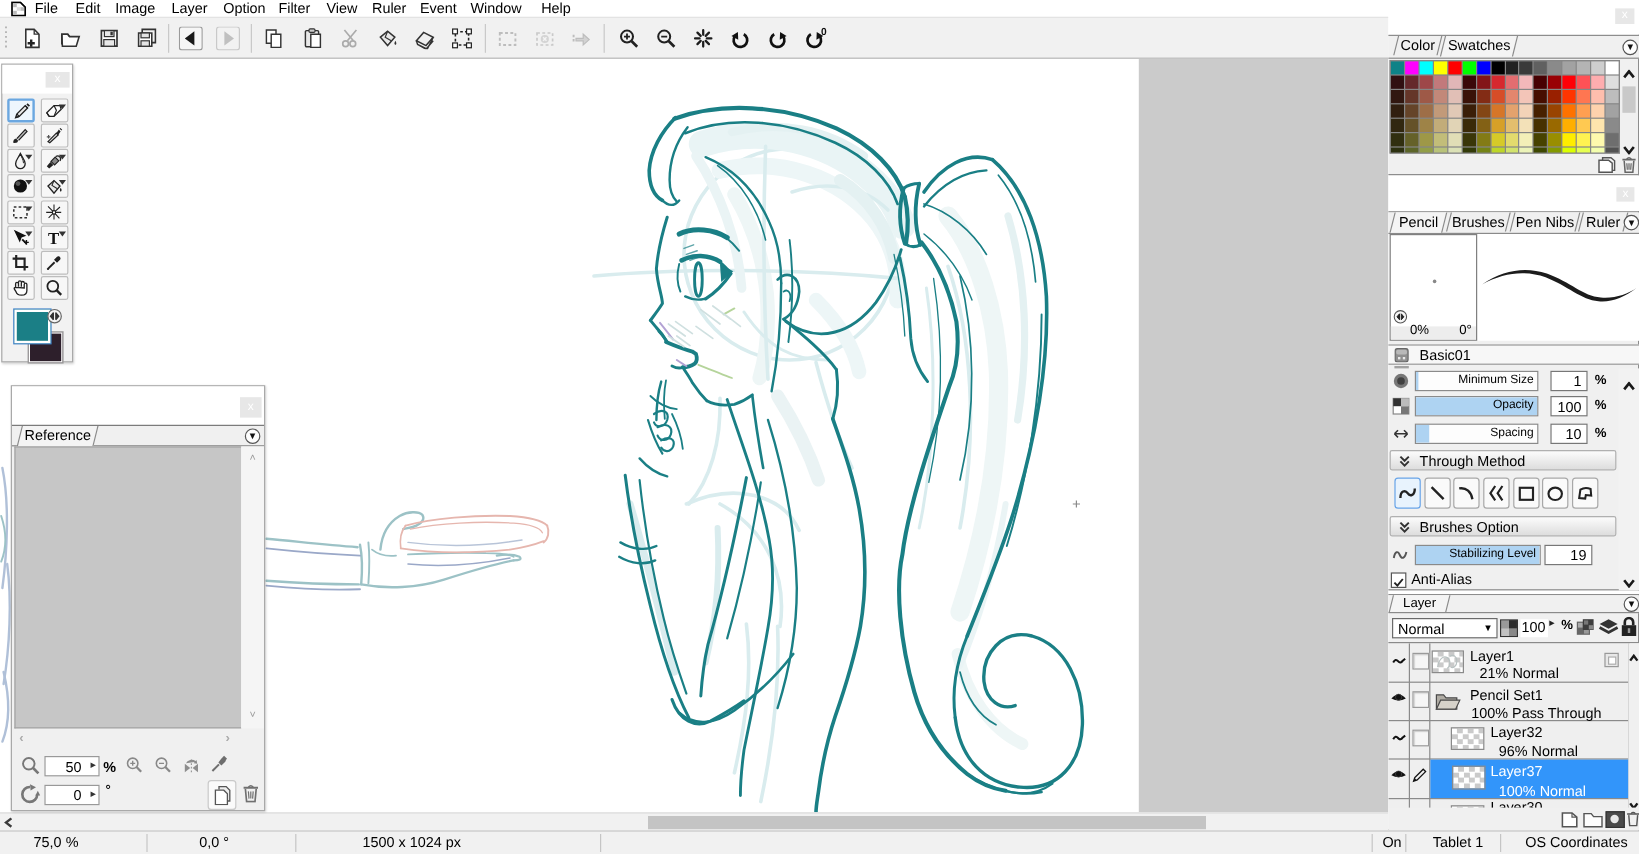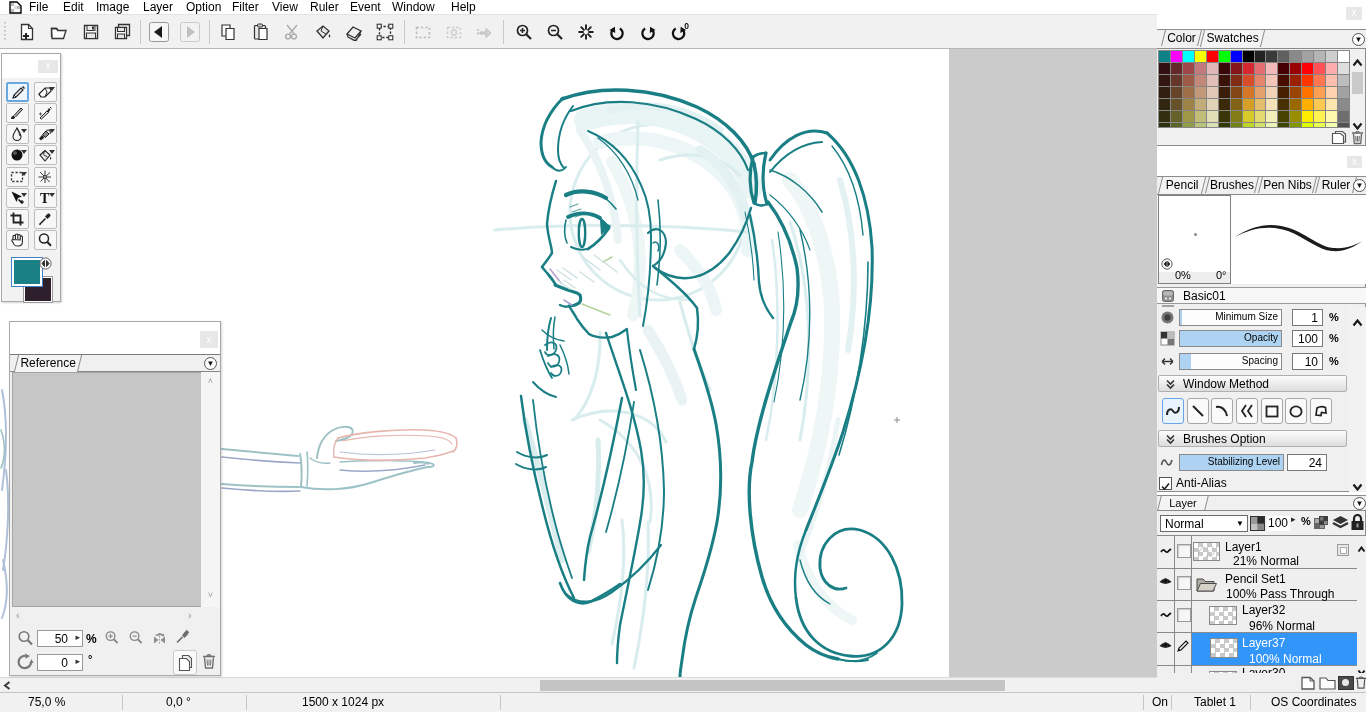--- a/index.html
+++ b/index.html
@@ -596,21 +596,21 @@
         </div>
       <div class="slval">
           <span>10</span>
         </div>
         <div class="slpct">%</div>
     </div>
     <div class="sechdr" style="top:198px">
         <svg width="11" height="11" viewBox="0 0 11 11" fill="none" stroke="#333" stroke-width="1.6">
           <path d="M2 1.5 L5.5 5 L9 1.5 M2 5.5 L5.5 9 L9 5.5"></path>
         </svg>
-        <span>Window Method</span>
+        <span>Through Method</span>
       </div>
     <div class="mbtn sel" style="left:5px">
         <svg viewBox="0 0 18 18" fill="none" stroke="#222" stroke-width="2">
           <path d="M3 13 C3 7 7 6 9 9 C11 12 15 11 15 5"></path>
         </svg>
       </div>
     <div class="mbtn" style="left:30px">
         <svg viewBox="0 0 18 18">
           <path d="M4 4 L14 14" stroke="#222" stroke-width="2"></path>
         </svg>
@@ -648,21 +648,21 @@
       </div>
     <div class="slrow" style="left:0;top:277px;width:190px">
       <svg class="slicon" viewBox="0 0 15 15" fill="none" stroke="#555" stroke-width="1.6">
           <path d="M1.5 10 C2.5 4 5 4 6.5 7.5 C8 11 10.5 11 12 5"></path>
         </svg>
       <div class="slbar" style="width:105px">
           <em style="width:103px"></em>
           <span>Stabilizing Level</span>
         </div>
       <div class="slval" style="left:130px;width:40px">
-          <span>24</span>
+          <span>19</span>
         </div>
     </div>
     <div class="abs" style="left:2px;top:300px;width:13px;height:13px;background:#fff;border:1px solid #555;box-sizing:border-box">
       <svg width="11" height="11" viewBox="0 0 11 11">
           <path d="M2 5.5 L4.5 8 L9 2.5" fill="none" stroke="#222" stroke-width="1.6"></path>
         </svg>
     </div>
     <span class="abs" style="left:19px;top:299px;font-size:12px">Anti-Alias</span>
   </div>
   <div class="abs" style="left:0;top:495px;width:209px;height:197px;background:#f0f0f0;border:1px solid #8d8d8d;border-left:none;box-sizing:border-box">

